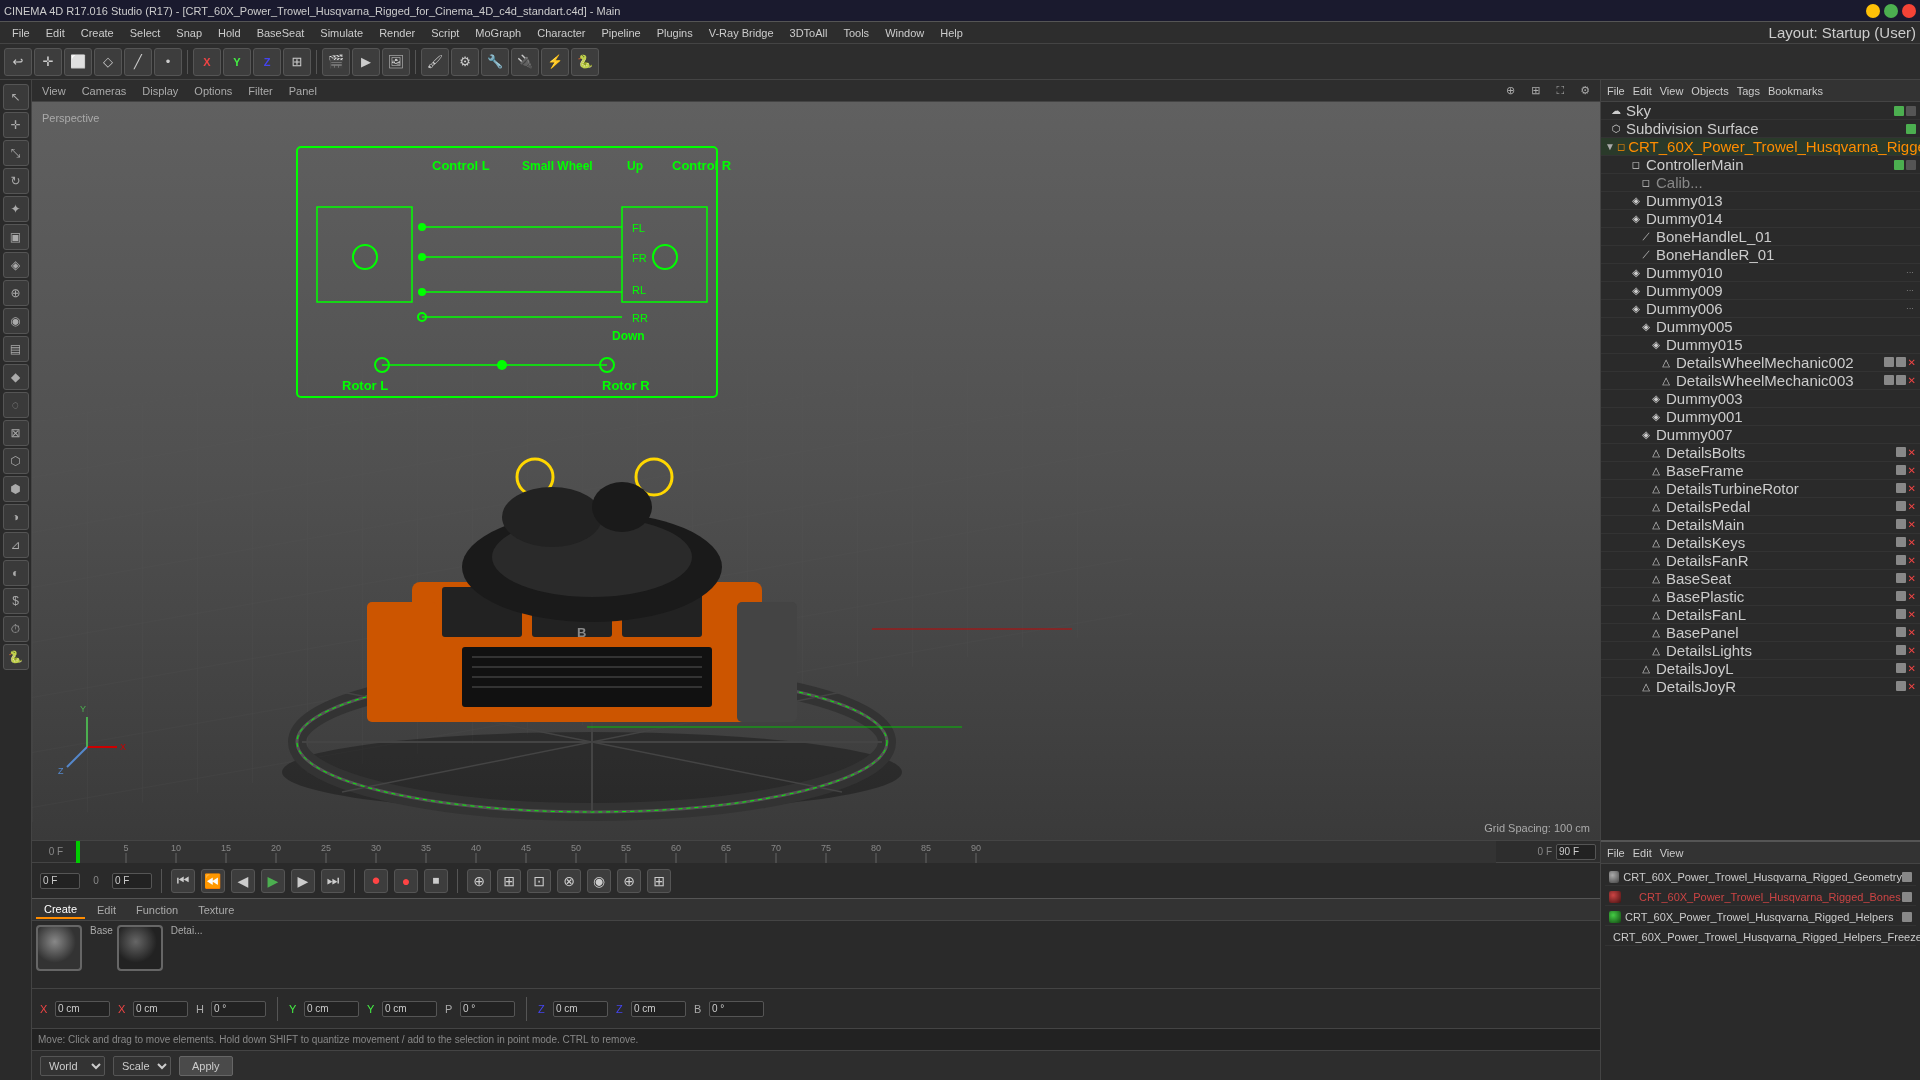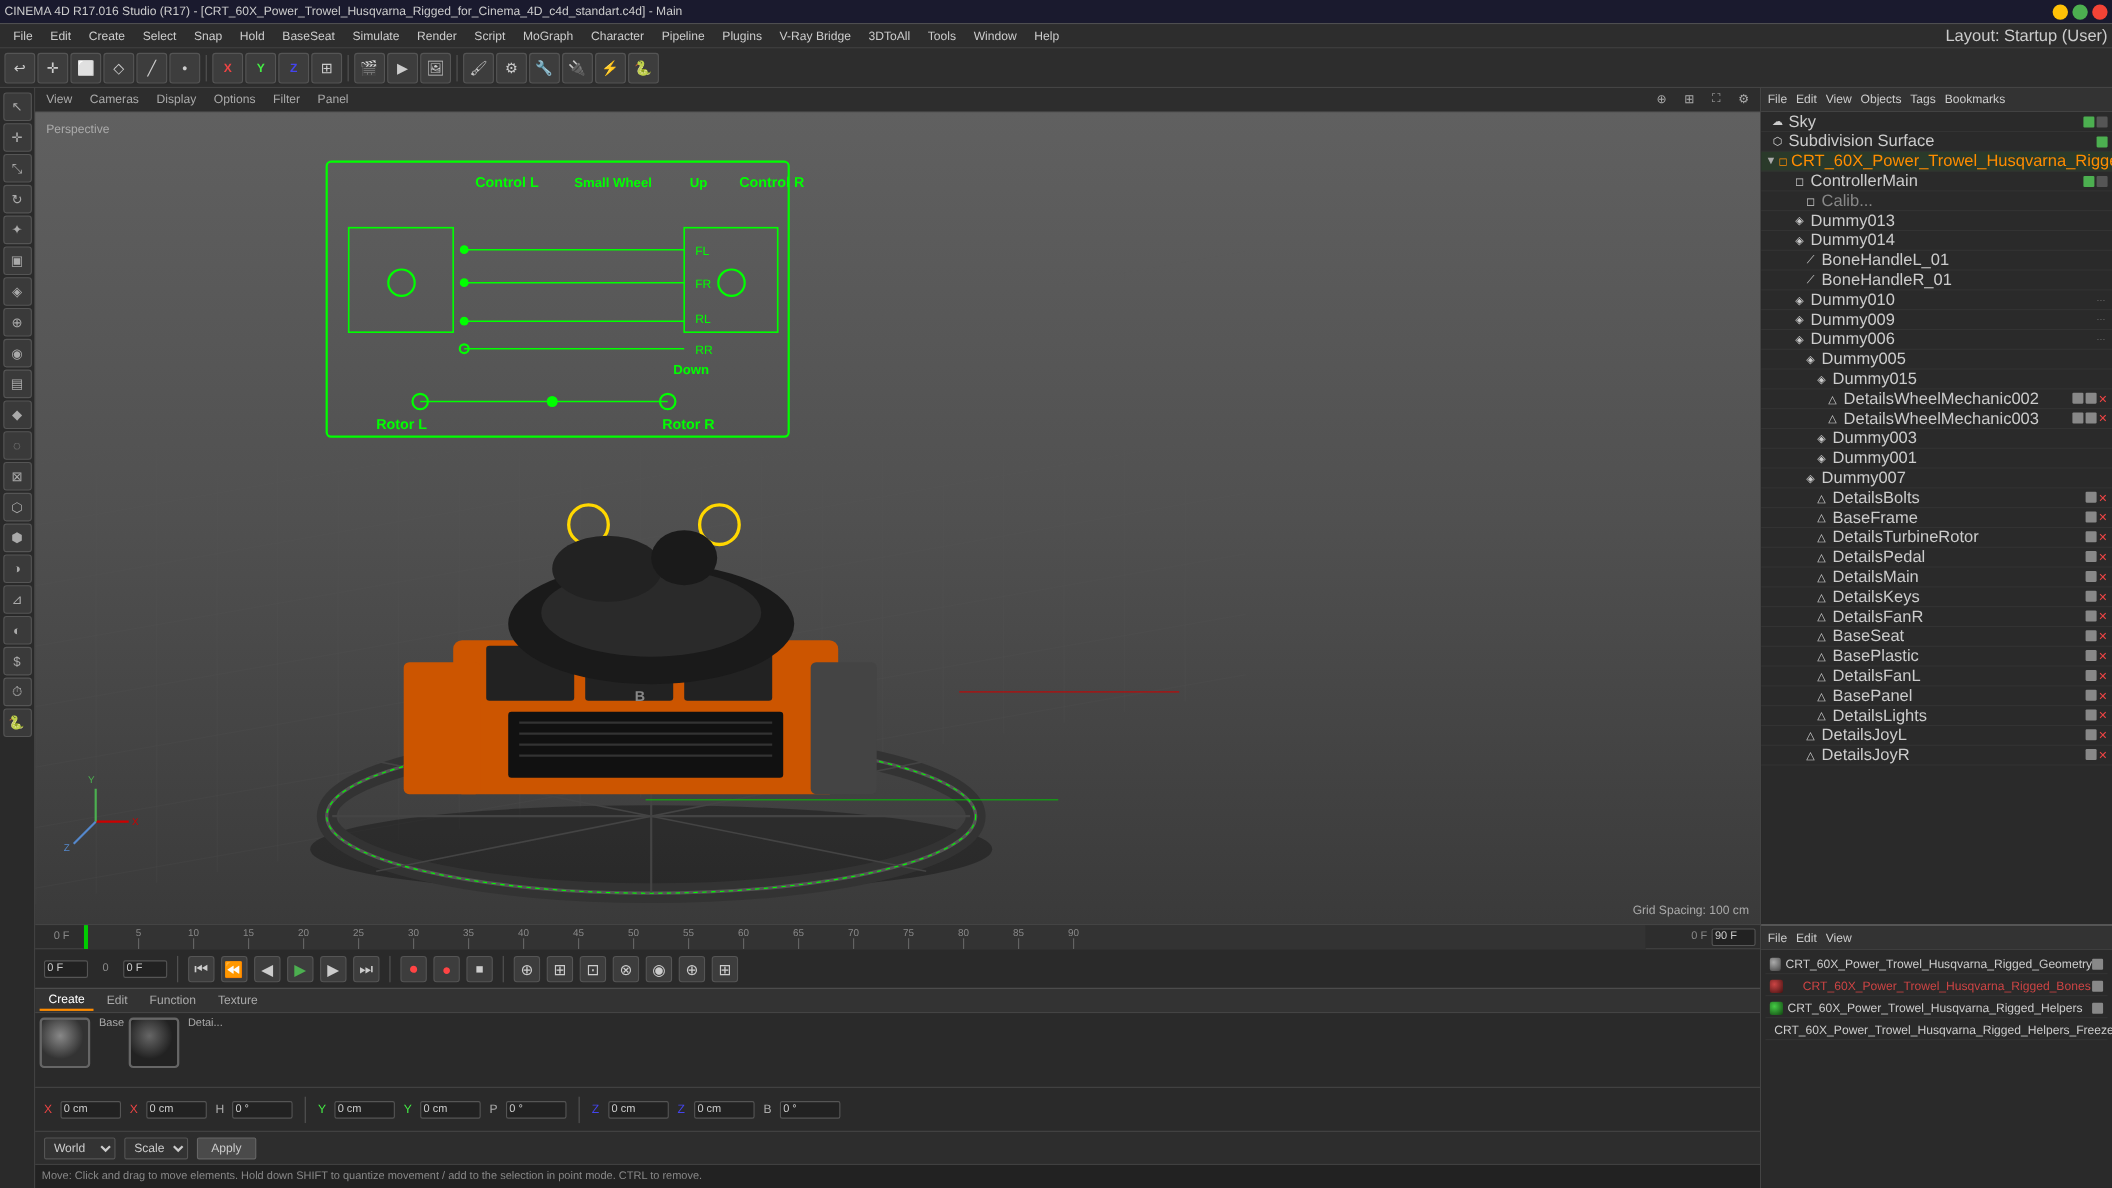--- a/index.html
+++ b/index.html
@@ -599,36 +599,36 @@
       <div class="coord-group">
         <span class="coord-label" style="color:#44e;">Z</span>
         <input class="coord-input" value="0 cm" style="">
       </div>
       <div class="coord-group">
         <span class="coord-label">B</span>
         <input class="coord-input" value="0 °" style="">
       </div>
     </div>
 
+    <div id="status-bar">
+      <span>Move: Click and drag to move elements. Hold down SHIFT to quantize movement / add to the selection in point mode. CTRL to remove.</span>
+    </div>
+
     <div id="transform-bar">
       <select class="transform-select">
         <option>World</option>
         <option>Object</option>
         <option>Screen</option>
       </select>
       <select class="transform-select">
         <option>Scale</option>
         <option>Size</option>
       </select>
       <button class="apply-btn">Apply</button>
     </div>
-
-    <div id="status-bar">
-      <span>Move: Click and drag to move elements. Hold down SHIFT to quantize movement / add to the selection in point mode. CTRL to remove.</span>
-    </div>
   </div>
 
   <div id="right-panel">
 
     <div id="right-panel-top">
       <div id="obj-manager-header">
         <span class="obj-menu">File</span>
         <span class="obj-menu">Edit</span>
         <span class="obj-menu">View</span>
         <span class="obj-menu">Objects</span>

